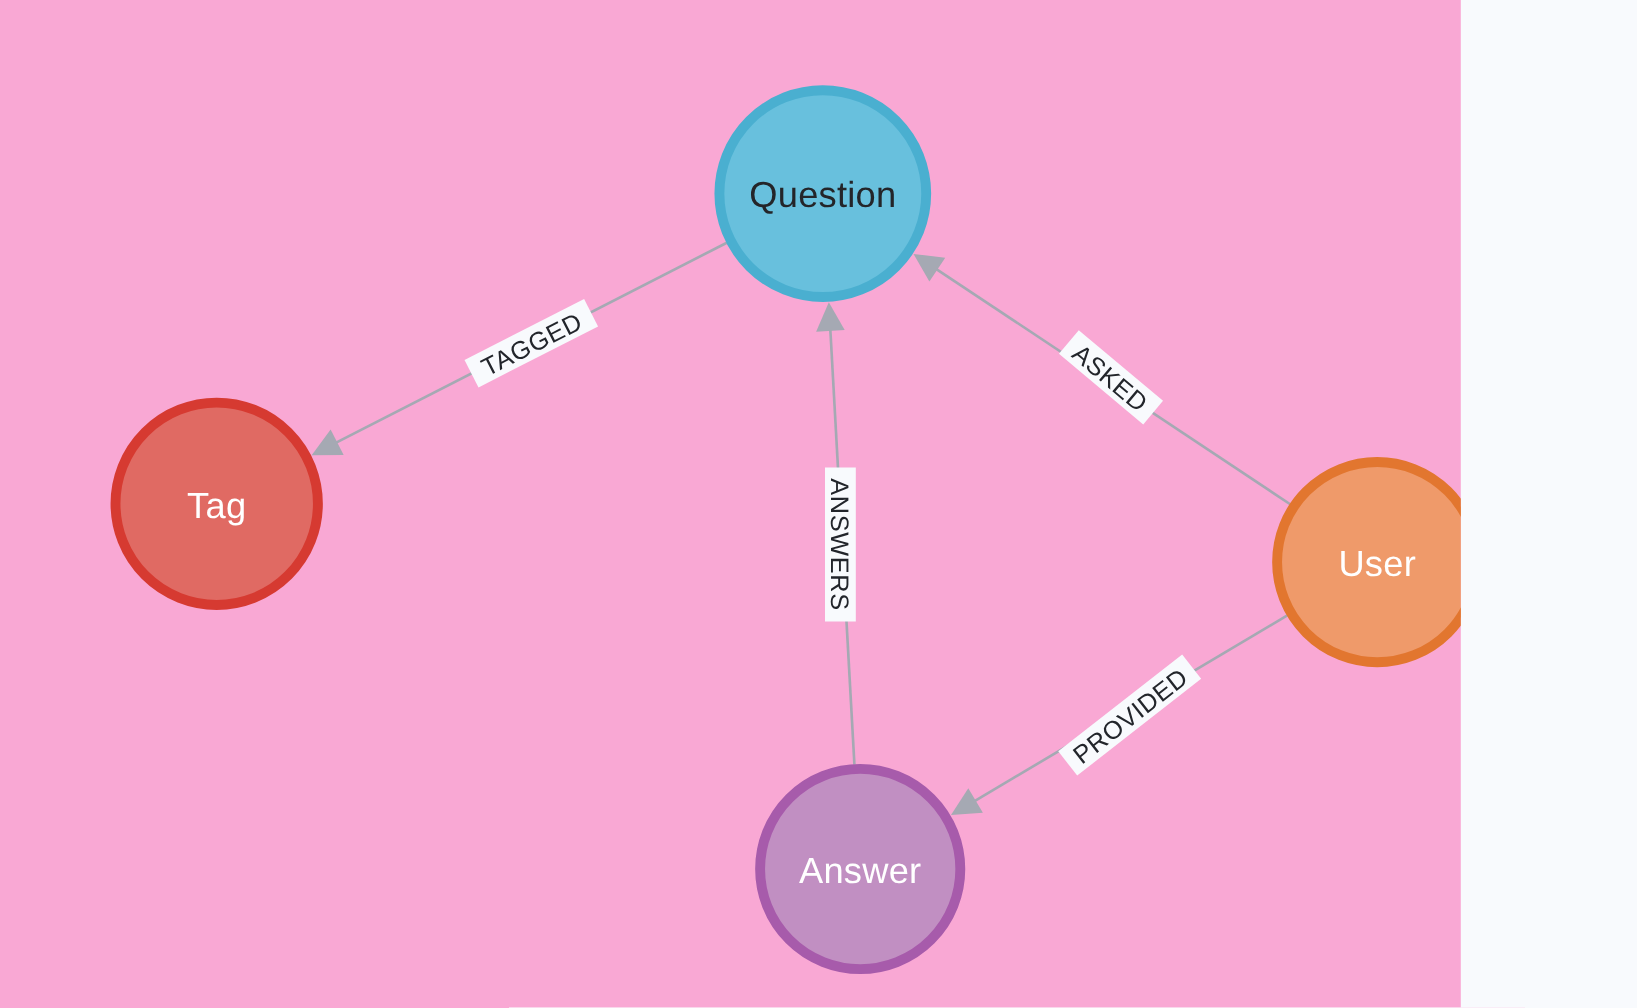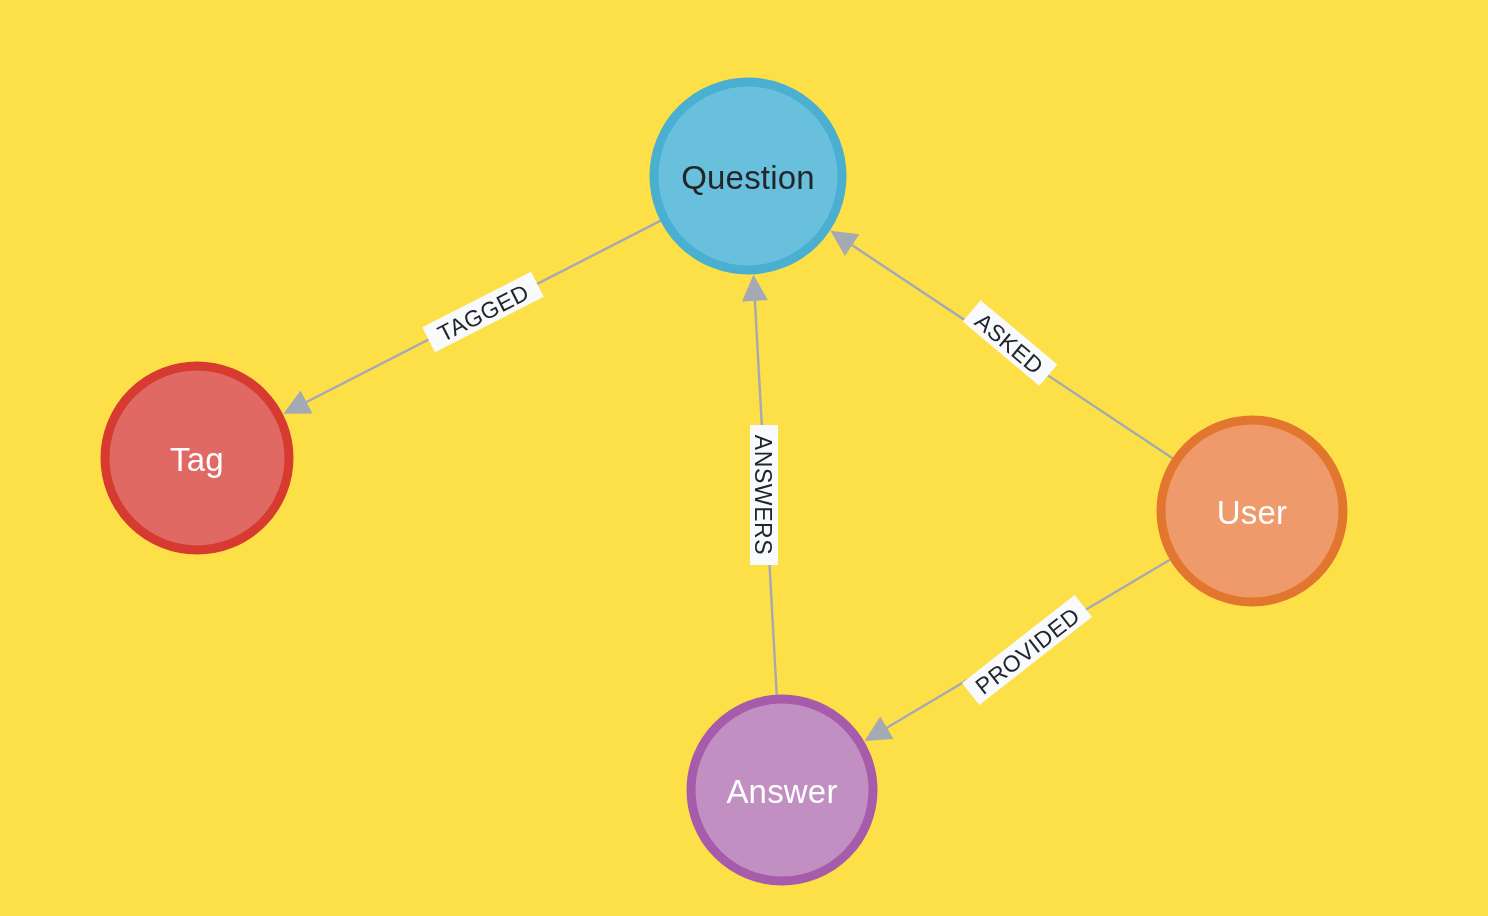--- a/index.html
+++ b/index.html
@@ -6,23 +6,23 @@
     margin: 0;
     padding: 0;
     background: #f8fafd;
   }
   body {
     font-family: "Liberation Sans", sans-serif;
     -webkit-font-smoothing: antialiased;
   }
   #graph-canvas {
     position: relative;
-    width: 1488px;
+    width: 1328px;
     height: 916px;
-    background: #fde047;
+    background: #f9a8d4;
     overflow: hidden;
   }
   #graph-svg {
     position: absolute;
     top: 0;
     left: 0;
     width: 1488px;
     height: 916px;
   }
   .edge-line {

